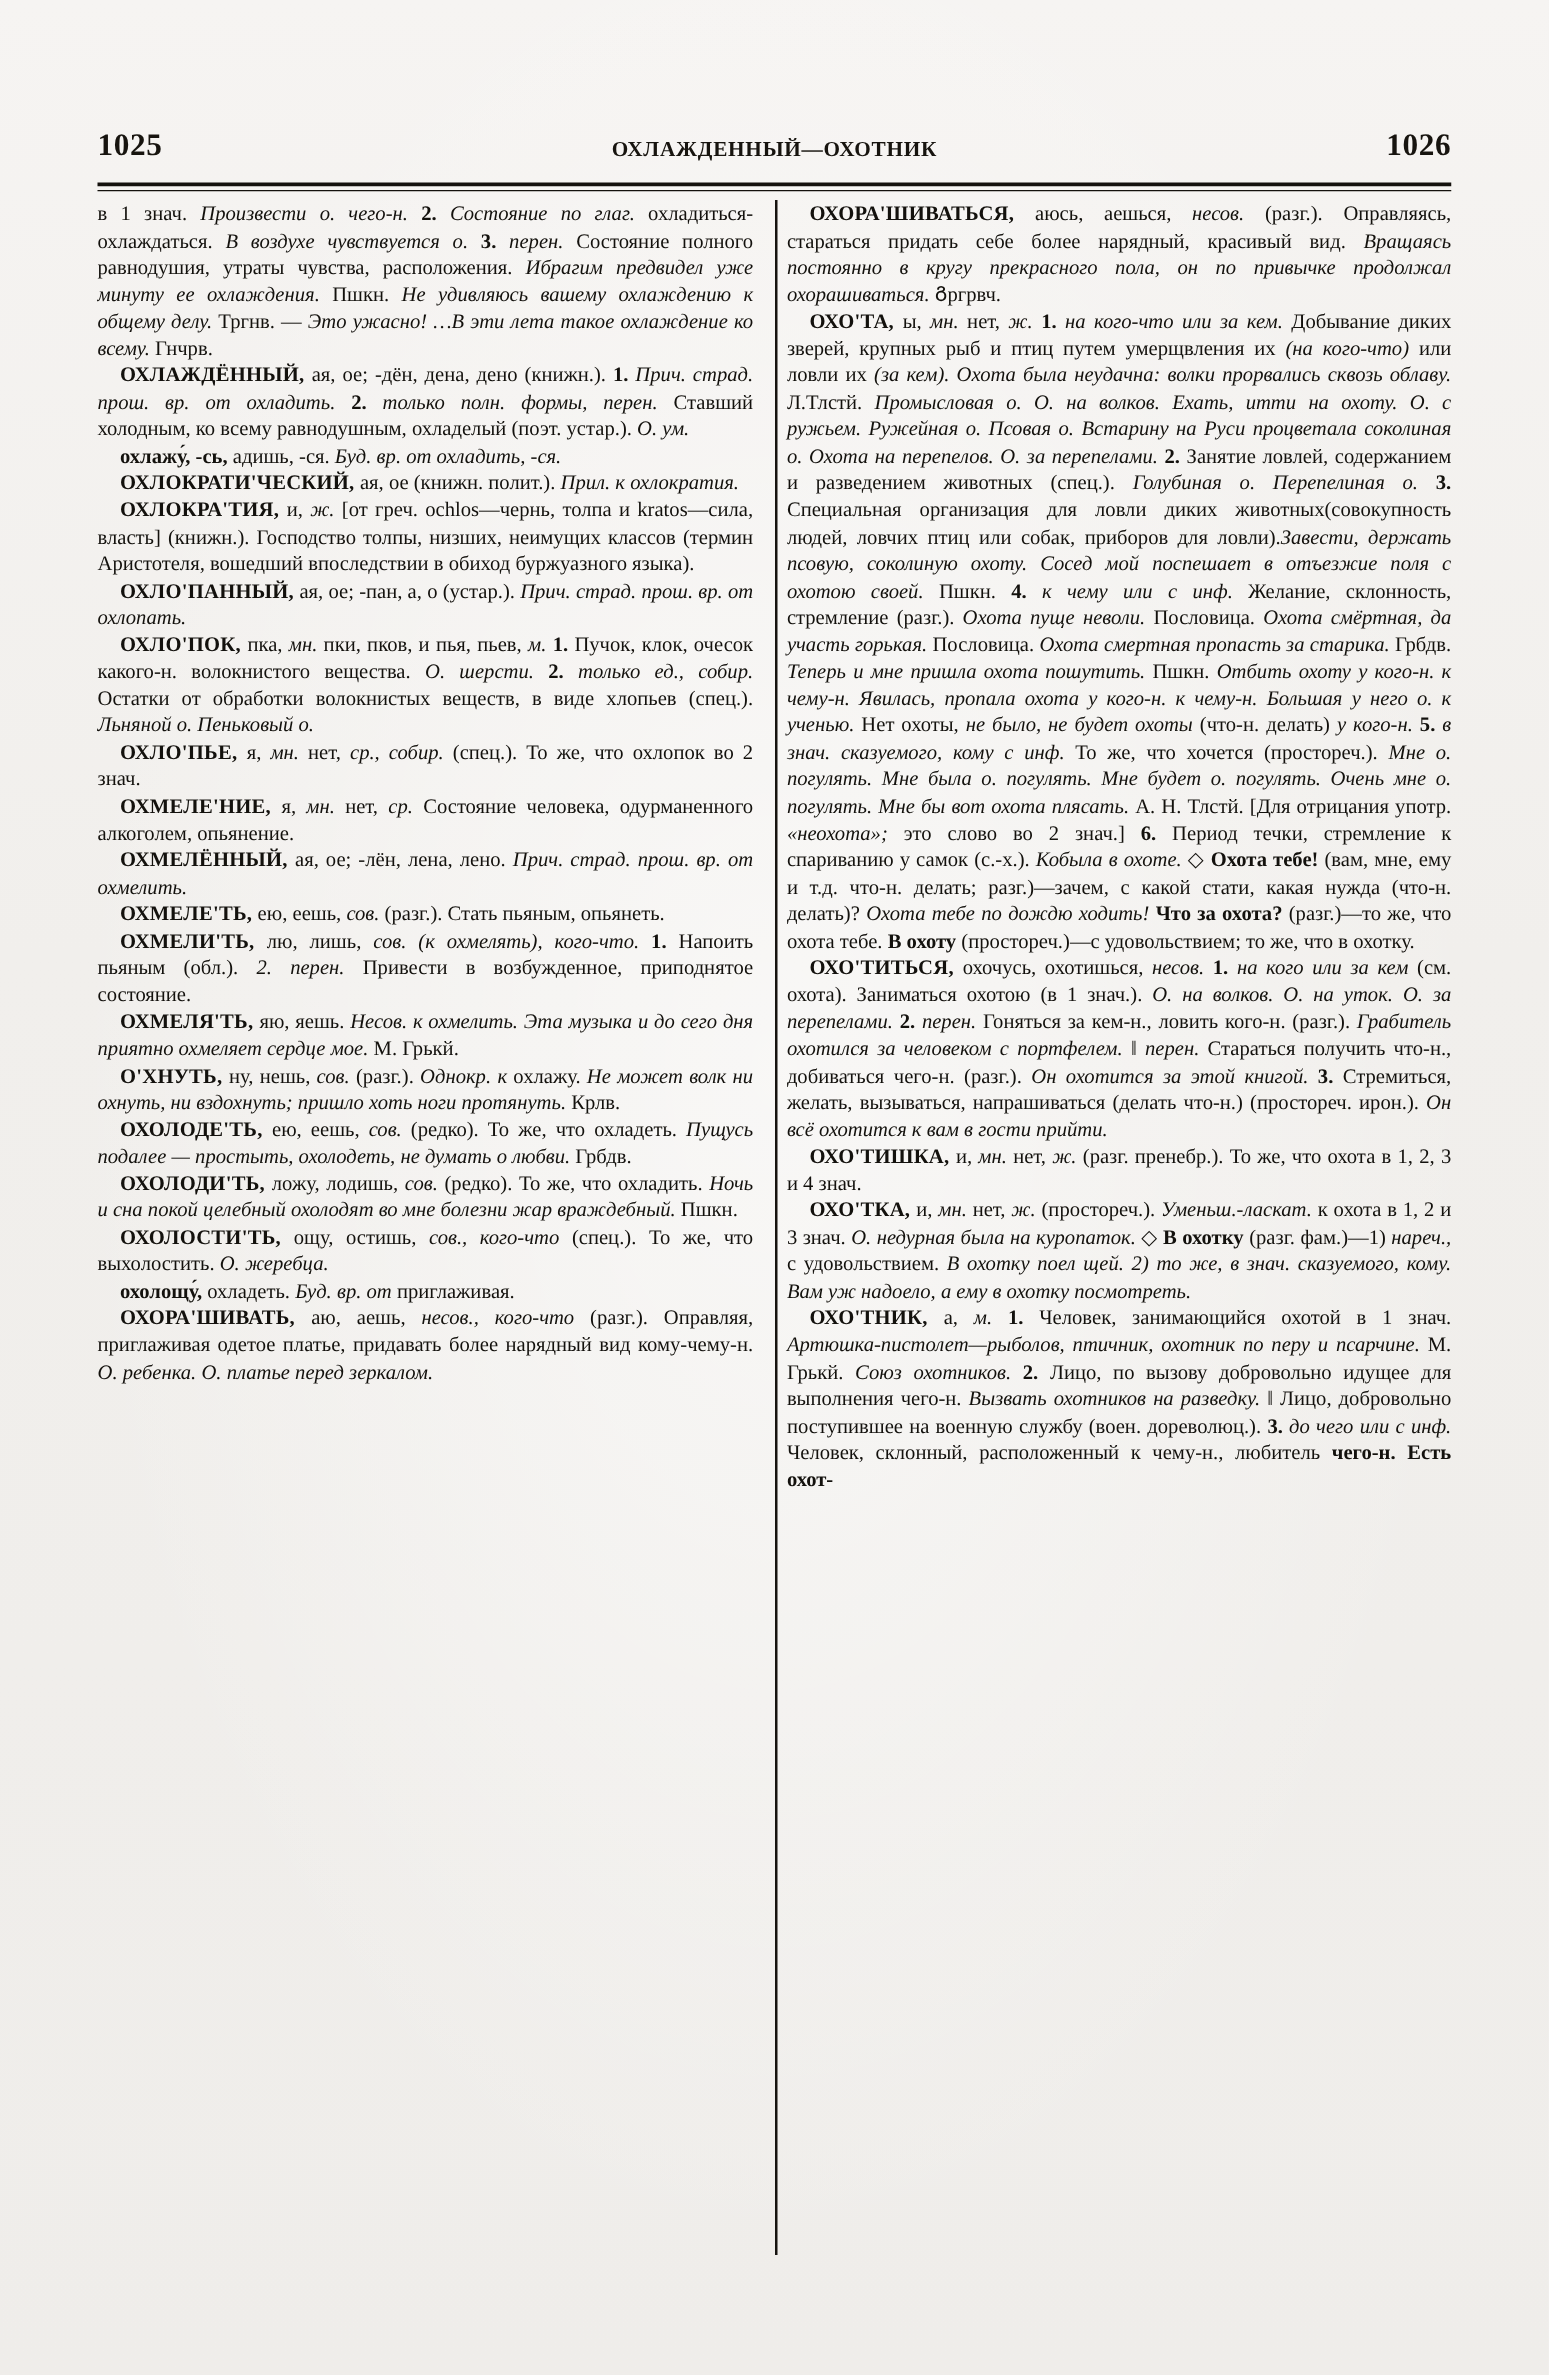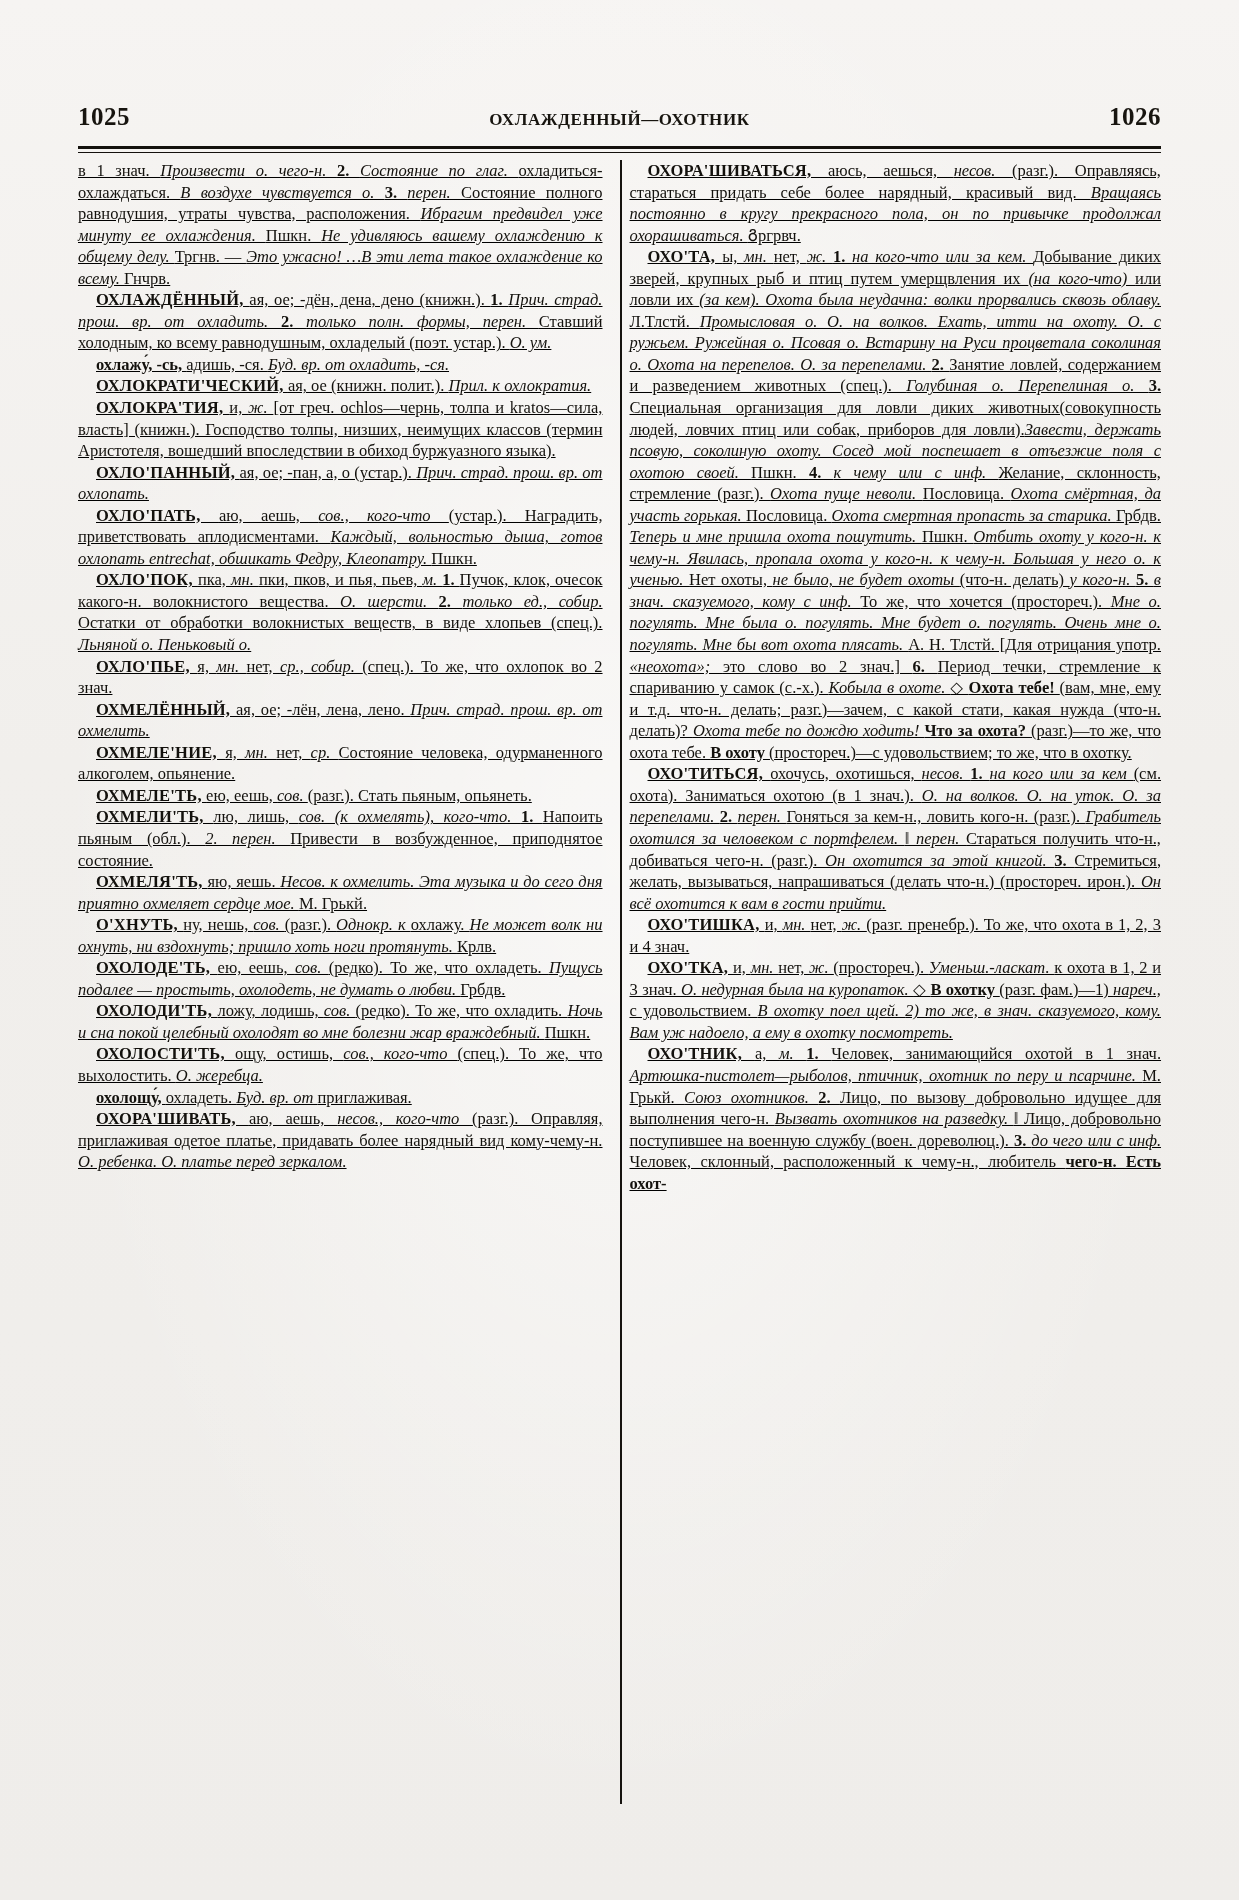--- a/index.html
+++ b/index.html
@@ -74,21 +74,20 @@
     background: #14110d;
   }
 
   .columns {
     position: absolute;
     left: 78px;
     right: 78px;
     top: 160px;
     bottom: 96px;
     display: flex;
-    text-decoration: underline;
   }
   .col {
     width: 50%;
     box-sizing: border-box;
     font-size: 16.5px;
     line-height: 21.55px;
     text-align: justify;
     text-justify: inter-word;
     color: #13110d;
     hyphens: manual;
@@ -145,25 +144,24 @@
   <div class="rule-thin"></div>
 
   <div class="columns">
     <div class="col col-left" id="col-left">
         <p class="entry cont"><span class="rom">в 1 знач. </span><span class="it">Произвести о. чего-н. </span><span class="bd">2. </span><span class="it">Состояние по глаг. </span><span class="rom">охладиться-охлаждаться. </span><span class="it">В воздухе чувствуется о. </span><span class="bd">3. </span><span class="it">перен. </span><span class="rom">Состояние полного равнодушия, утраты чувства, расположения. </span><span class="it">Ибрагим предвидел уже минуту ее охлаждения. </span><span class="rom">Пшкн. </span><span class="it">Не удивляюсь вашему охлаждению к общему делу. </span><span class="rom">Тргнв. — </span><span class="it">Это ужасно! …В эти лета такое охлаждение ко всему. </span><span class="rom">Гнчрв.</span></p>
         <p class="entry"><span class="hw">ОХЛАЖДЁННЫЙ, </span><span class="rom">ая, ое; -дён, дена, дено (книжн.). </span><span class="bd">1. </span><span class="it">Прич. страд. прош. вр. от охладить. </span><span class="bd">2. </span><span class="it">только полн. формы, перен. </span><span class="rom">Ставший холодным, ко всему равнодушным, охладелый (поэт. устар.). </span><span class="it">О. ум.</span></p>
         <p class="entry"><span class="hw-sub">охлажу́, -сь, </span><span class="rom">адишь, -ся. </span><span class="it">Буд. вр. от охладить, -ся.</span></p>
         <p class="entry"><span class="hw">ОХЛОКРАТИ'ЧЕСКИЙ, </span><span class="rom">ая, ое (книжн. полит.). </span><span class="it">Прил. к охлократия.</span></p>
         <p class="entry"><span class="hw">ОХЛОКРА'ТИЯ, </span><span class="rom">и, </span><span class="it">ж. </span><span class="rom">[от греч. ochlos—чернь, толпа и kratos—сила, власть] (книжн.). Господство толпы, низших, неимущих классов (термин Аристотеля, вошедший впоследствии в обиход буржуазного языка).</span></p>
         <p class="entry"><span class="hw">ОХЛО'ПАННЫЙ, </span><span class="rom">ая, ое; -пан, а, о (устар.). </span><span class="it">Прич. страд. прош. вр. от охлопать.</span></p>
-        <p class="entry"><span class="hw">ОХЛО'ПАТЬ, </span><span class="rom">аю, аешь, </span><span class="it">сов., кого-что </span><span class="rom">(устар.). Наградить, приветствовать аплодисментами. </span><span class="it">Каждый, вольностью дыша, готов охлопать entrechat, обшикать Федру, Клеопатру. </span><span class="rom">Пшкн.</span></p>
         <p class="entry"><span class="hw">ОХЛО'ПОК, </span><span class="rom">пка, </span><span class="it">мн. </span><span class="rom">пки, пков, и пья, пьев, </span><span class="it">м. </span><span class="bd">1. </span><span class="rom">Пучок, клок, очесок какого-н. волокнистого вещества. </span><span class="it">О. шерсти. </span><span class="bd">2. </span><span class="it">только ед., собир. </span><span class="rom">Остатки от обработки волокнистых веществ, в виде хлопьев (спец.). </span><span class="it">Льняной о. Пеньковый о.</span></p>
         <p class="entry"><span class="hw">ОХЛО'ПЬЕ, </span><span class="rom">я, </span><span class="it">мн. </span><span class="rom">нет, </span><span class="it">ср., собир. </span><span class="rom">(спец.). То же, что охлопок во 2 знач.</span></p>
+        <p class="entry"><span class="hw">ОХМЕЛЕ'НИЕ, </span><span class="rom">я, </span><span class="it">мн. </span><span class="rom">нет, </span><span class="it">ср. </span><span class="rom">Состояние человека, одурманенного алкоголем, опьянение.</span></p>
         <p class="entry"><span class="hw">ОХМЕЛЁННЫЙ, </span><span class="rom">ая, ое; -лён, лена, лено. </span><span class="it">Прич. страд. прош. вр. от охмелить.</span></p>
-        <p class="entry"><span class="hw">ОХМЕЛЕ'НИЕ, </span><span class="rom">я, </span><span class="it">мн. </span><span class="rom">нет, </span><span class="it">ср. </span><span class="rom">Состояние человека, одурманенного алкоголем, опьянение.</span></p>
         <p class="entry"><span class="hw">ОХМЕЛЕ'ТЬ, </span><span class="rom">ею, еешь, </span><span class="it">сов. </span><span class="rom">(разг.). Стать пьяным, опьянеть.</span></p>
         <p class="entry"><span class="hw">ОХМЕЛИ'ТЬ, </span><span class="rom">лю, лишь, </span><span class="it">сов. (к охмелять), кого-что. </span><span class="bd">1. </span><span class="rom">Напоить пьяным (обл.). </span><span class="it">2. перен. </span><span class="rom">Привести в возбужденное, приподнятое состояние.</span></p>
         <p class="entry"><span class="hw">ОХМЕЛЯ'ТЬ, </span><span class="rom">яю, яешь. </span><span class="it">Несов. к охмелить. </span><span class="it">Эта музыка и до сего дня приятно охмеляет сердце мое. </span><span class="rom">М. Грькй.</span></p>
         <p class="entry"><span class="hw">О'ХНУТЬ, </span><span class="rom">ну, нешь, </span><span class="it">сов. </span><span class="rom">(разг.). </span><span class="it">Однокр. к </span><span class="rom">охлажу. </span><span class="it">Не может волк ни охнуть, ни вздохнуть; пришло хоть ноги протянуть. </span><span class="rom">Крлв.</span></p>
         <p class="entry"><span class="hw">ОХОЛОДЕ'ТЬ, </span><span class="rom">ею, еешь, </span><span class="it">сов. </span><span class="rom">(редко). То же, что охладеть. </span><span class="it">Пущусь подалее — простыть, охолодеть, не думать о любви. </span><span class="rom">Грбдв.</span></p>
         <p class="entry"><span class="hw">ОХОЛОДИ'ТЬ, </span><span class="rom">ложу, лодишь, </span><span class="it">сов. </span><span class="rom">(редко). То же, что охладить. </span><span class="it">Ночь и сна покой целебный охолодят во мне болезни жар враждебный. </span><span class="rom">Пшкн.</span></p>
         <p class="entry"><span class="hw">ОХОЛОСТИ'ТЬ, </span><span class="rom">ощу, остишь, </span><span class="it">сов., кого-что </span><span class="rom">(спец.). То же, что выхолостить. </span><span class="it">О. жеребца.</span></p>
         <p class="entry"><span class="hw-sub">охолощу́, </span><span class="rom">охладеть. </span><span class="it">Буд. вр. от </span><span class="rom">приглаживая.</span></p>
         <p class="entry"><span class="hw">ОХОРА'ШИВАТЬ, </span><span class="rom">аю, аешь, </span><span class="it">несов., кого-что </span><span class="rom">(разг.). Оправляя, приглаживая одетое платье, придавать более нарядный вид кому-чему-н. </span><span class="it">О. ребенка. О. платье перед зеркалом.</span></p>
       </div>

